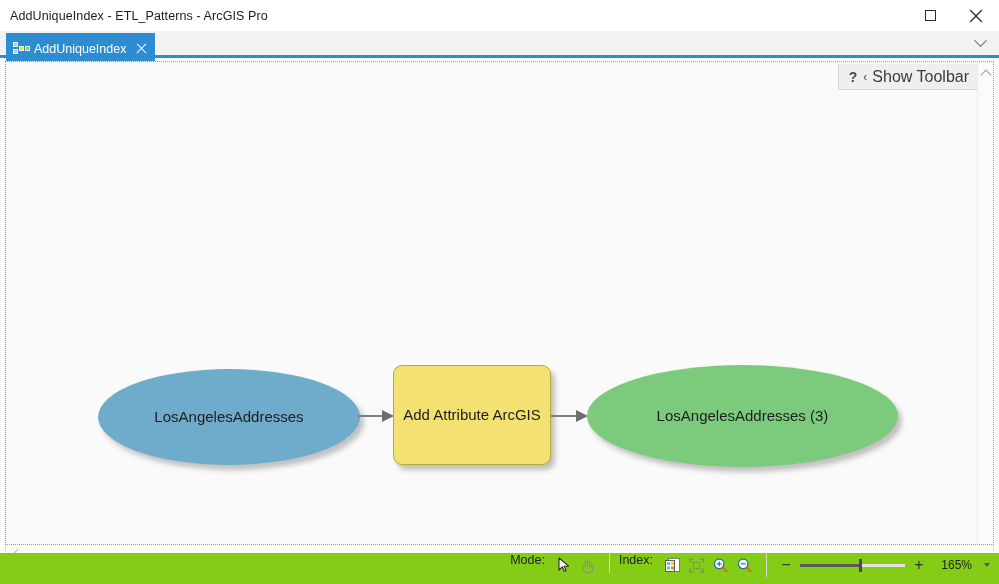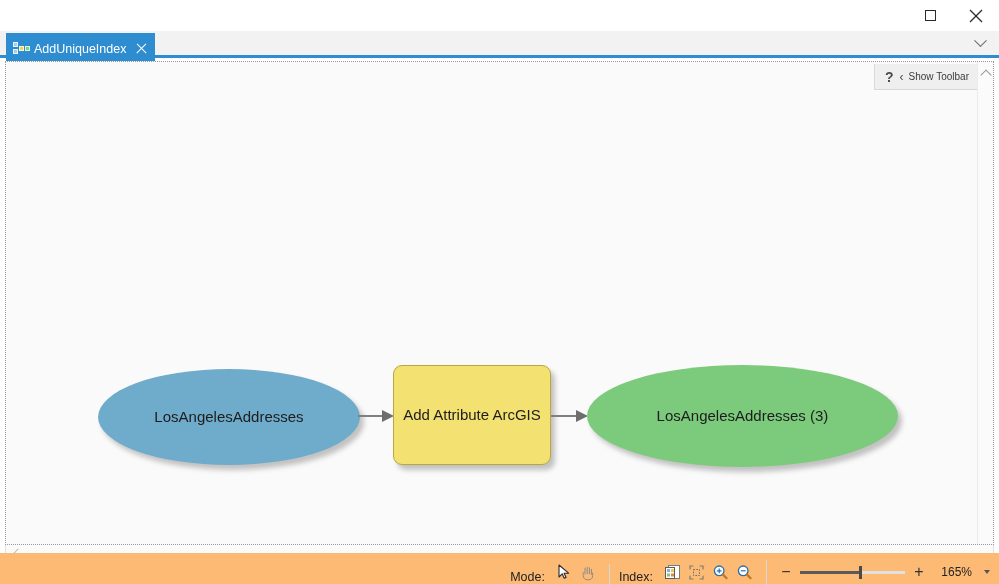--- a/index.html
+++ b/index.html
@@ -230,21 +230,21 @@
     color: #4a4a4a;
     margin-right: 6px;
     font-weight: bold;
   }
   .st-chev {
     font-size: 12px;
     color: #4a4a4a;
     margin-right: 5px;
   }
   .st-label {
-    font-size: 10px;
+    font-size: 16px;
     color: #3b3b3b;
     white-space: nowrap;
   }
 
   
   .vscroll {
     position: absolute;
     right: 0; top: 0;
     width: 16px; bottom: 0;
     background: #fbfbfb;
@@ -287,23 +287,23 @@
     border-left: 1.4px solid #bcbcbc;
     border-bottom: 1.4px solid #bcbcbc;
     transform: rotate(45deg) translate(1px,-1px);
   }
 
   
   .statusbar {
     position: absolute;
     left: 0; top: 553px;
     width: 999px; height: 31px;
-    background: #fdba74;
-    display: flex;
-    align-items: flex-end;
+    background: #84cc16;
+    display: flex;
+    align-items: flex-start;
     justify-content: flex-end;
     padding-right: 6px;
     box-sizing: border-box;
     padding-left: 48px;
   }
   .sb-label {
     font-size: 12.5px;
     color: #222;
     margin-right: 7px;
     white-space: nowrap;
@@ -382,20 +382,21 @@
     width: 0; height: 0;
     border-left: 3.5px solid transparent;
     border-right: 3.5px solid transparent;
     border-top: 4px solid #555;
   }
 </style>
 </head>
 <body>
 
 <div class="titlebar">
+  <div class="titlebar-text">AddUniqueIndex - ETL_Patterns - ArcGIS Pro</div>
   <div class="win-btns">
     <div class="win-btn">
       <span class="win-sq"></span>
     </div>
     <div class="win-btn">
       <svg width="14" height="14" viewBox="0 0 14 14">
         <line x1="1" y1="1" x2="13" y2="13" stroke="#2a2a2a" stroke-width="1.3"></line>
         <line x1="13" y1="1" x2="1" y2="13" stroke="#2a2a2a" stroke-width="1.3"></line>
       </svg>
     </div>

